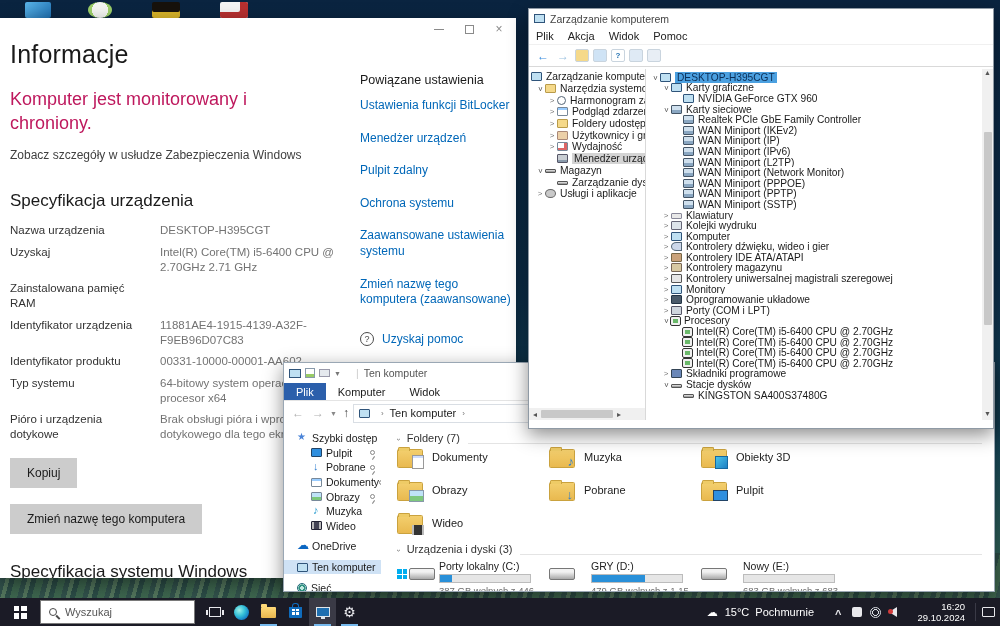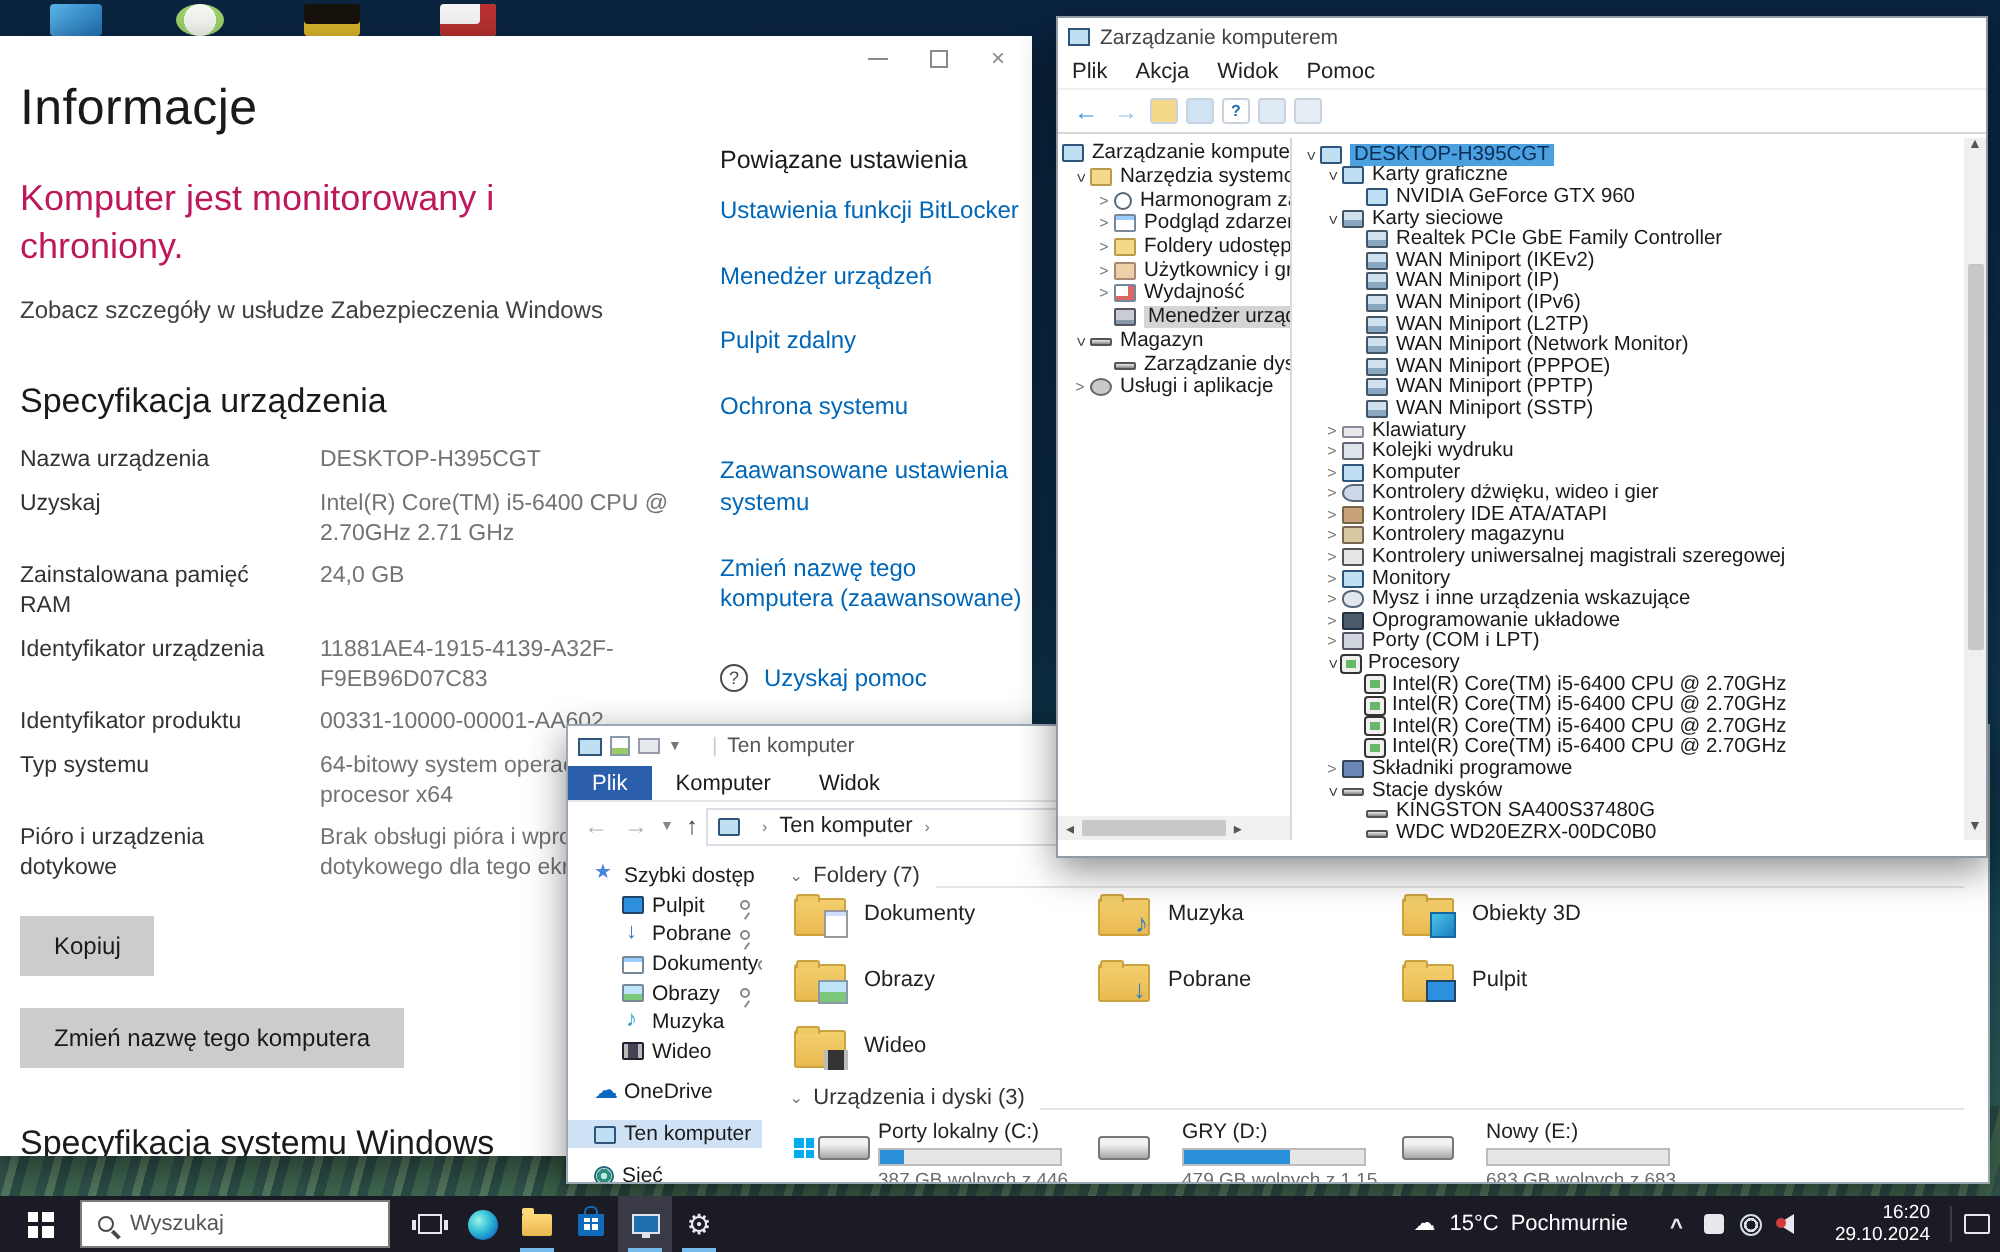--- a/index.html
+++ b/index.html
@@ -236,21 +236,20 @@
         <div class="spec-row">
               <span class="spec-label">Nazwa urządzenia</span>
               <span class="spec-value">DESKTOP-H395CGT</span>
             </div>
             <div class="spec-row">
               <span class="spec-label">Uzyskaj</span>
               <span class="spec-value">Intel(R) Core(TM) i5-6400 CPU @ 2.70GHz 2.71 GHz</span>
             </div>
             <div class="spec-row">
               <span class="spec-label">Zainstalowana pamięć RAM</span>
-              <span class="spec-value">24,0 GB</span>
             </div>
             <div class="spec-row">
               <span class="spec-label">Identyfikator urządzenia</span>
               <span class="spec-value">11881AE4-1915-4139-A32F-F9EB96D07C83</span>
             </div>
             <div class="spec-row">
               <span class="spec-label">Identyfikator produktu</span>
               <span class="spec-value">00331-10000-00001-AA602</span>
             </div>
             <div class="spec-row">
@@ -652,25 +651,20 @@
               <span class="ti usb-controller-icon"></span>
               <span class="lbl">Kontrolery uniwersalnej magistrali szeregowej</span>
             </div>
             <div class="trow l1">
               <span class="chev closed"></span>
               <span class="ti monitor-icon"></span>
               <span class="lbl">Monitory</span>
             </div>
             <div class="trow l1">
               <span class="chev closed"></span>
-              <span class="ti mouse-icon"></span>
-              <span class="lbl">Mysz i inne urządzenia wskazujące</span>
-            </div>
-            <div class="trow l1">
-              <span class="chev closed"></span>
               <span class="ti firmware-icon"></span>
               <span class="lbl">Oprogramowanie układowe</span>
             </div>
             <div class="trow l1">
               <span class="chev closed"></span>
               <span class="ti ports-icon"></span>
               <span class="lbl">Porty (COM i LPT)</span>
             </div>
             <div class="trow l1">
               <span class="chev open"></span>
@@ -704,25 +698,20 @@
             </div>
             <div class="trow l1">
               <span class="chev open"></span>
               <span class="ti disk-drives-icon"></span>
               <span class="lbl">Stacje dysków</span>
             </div>
             <div class="trow l2">
               <span class="chev leaf"></span>
               <span class="ti disk-drive-icon"></span>
               <span class="lbl">KINGSTON SA400S37480G</span>
-            </div>
-            <div class="trow l2">
-              <span class="chev leaf"></span>
-              <span class="ti disk-drive-icon"></span>
-              <span class="lbl">WDC WD20EZRX-00DC0B0</span>
             </div>
           </div>
         <div class="vscroll">
           <span class="va up">▲</span>
           <span class="thumb"></span>
           <span class="va dn">▼</span>
         </div>
       </div>
     </div>
   </section>

